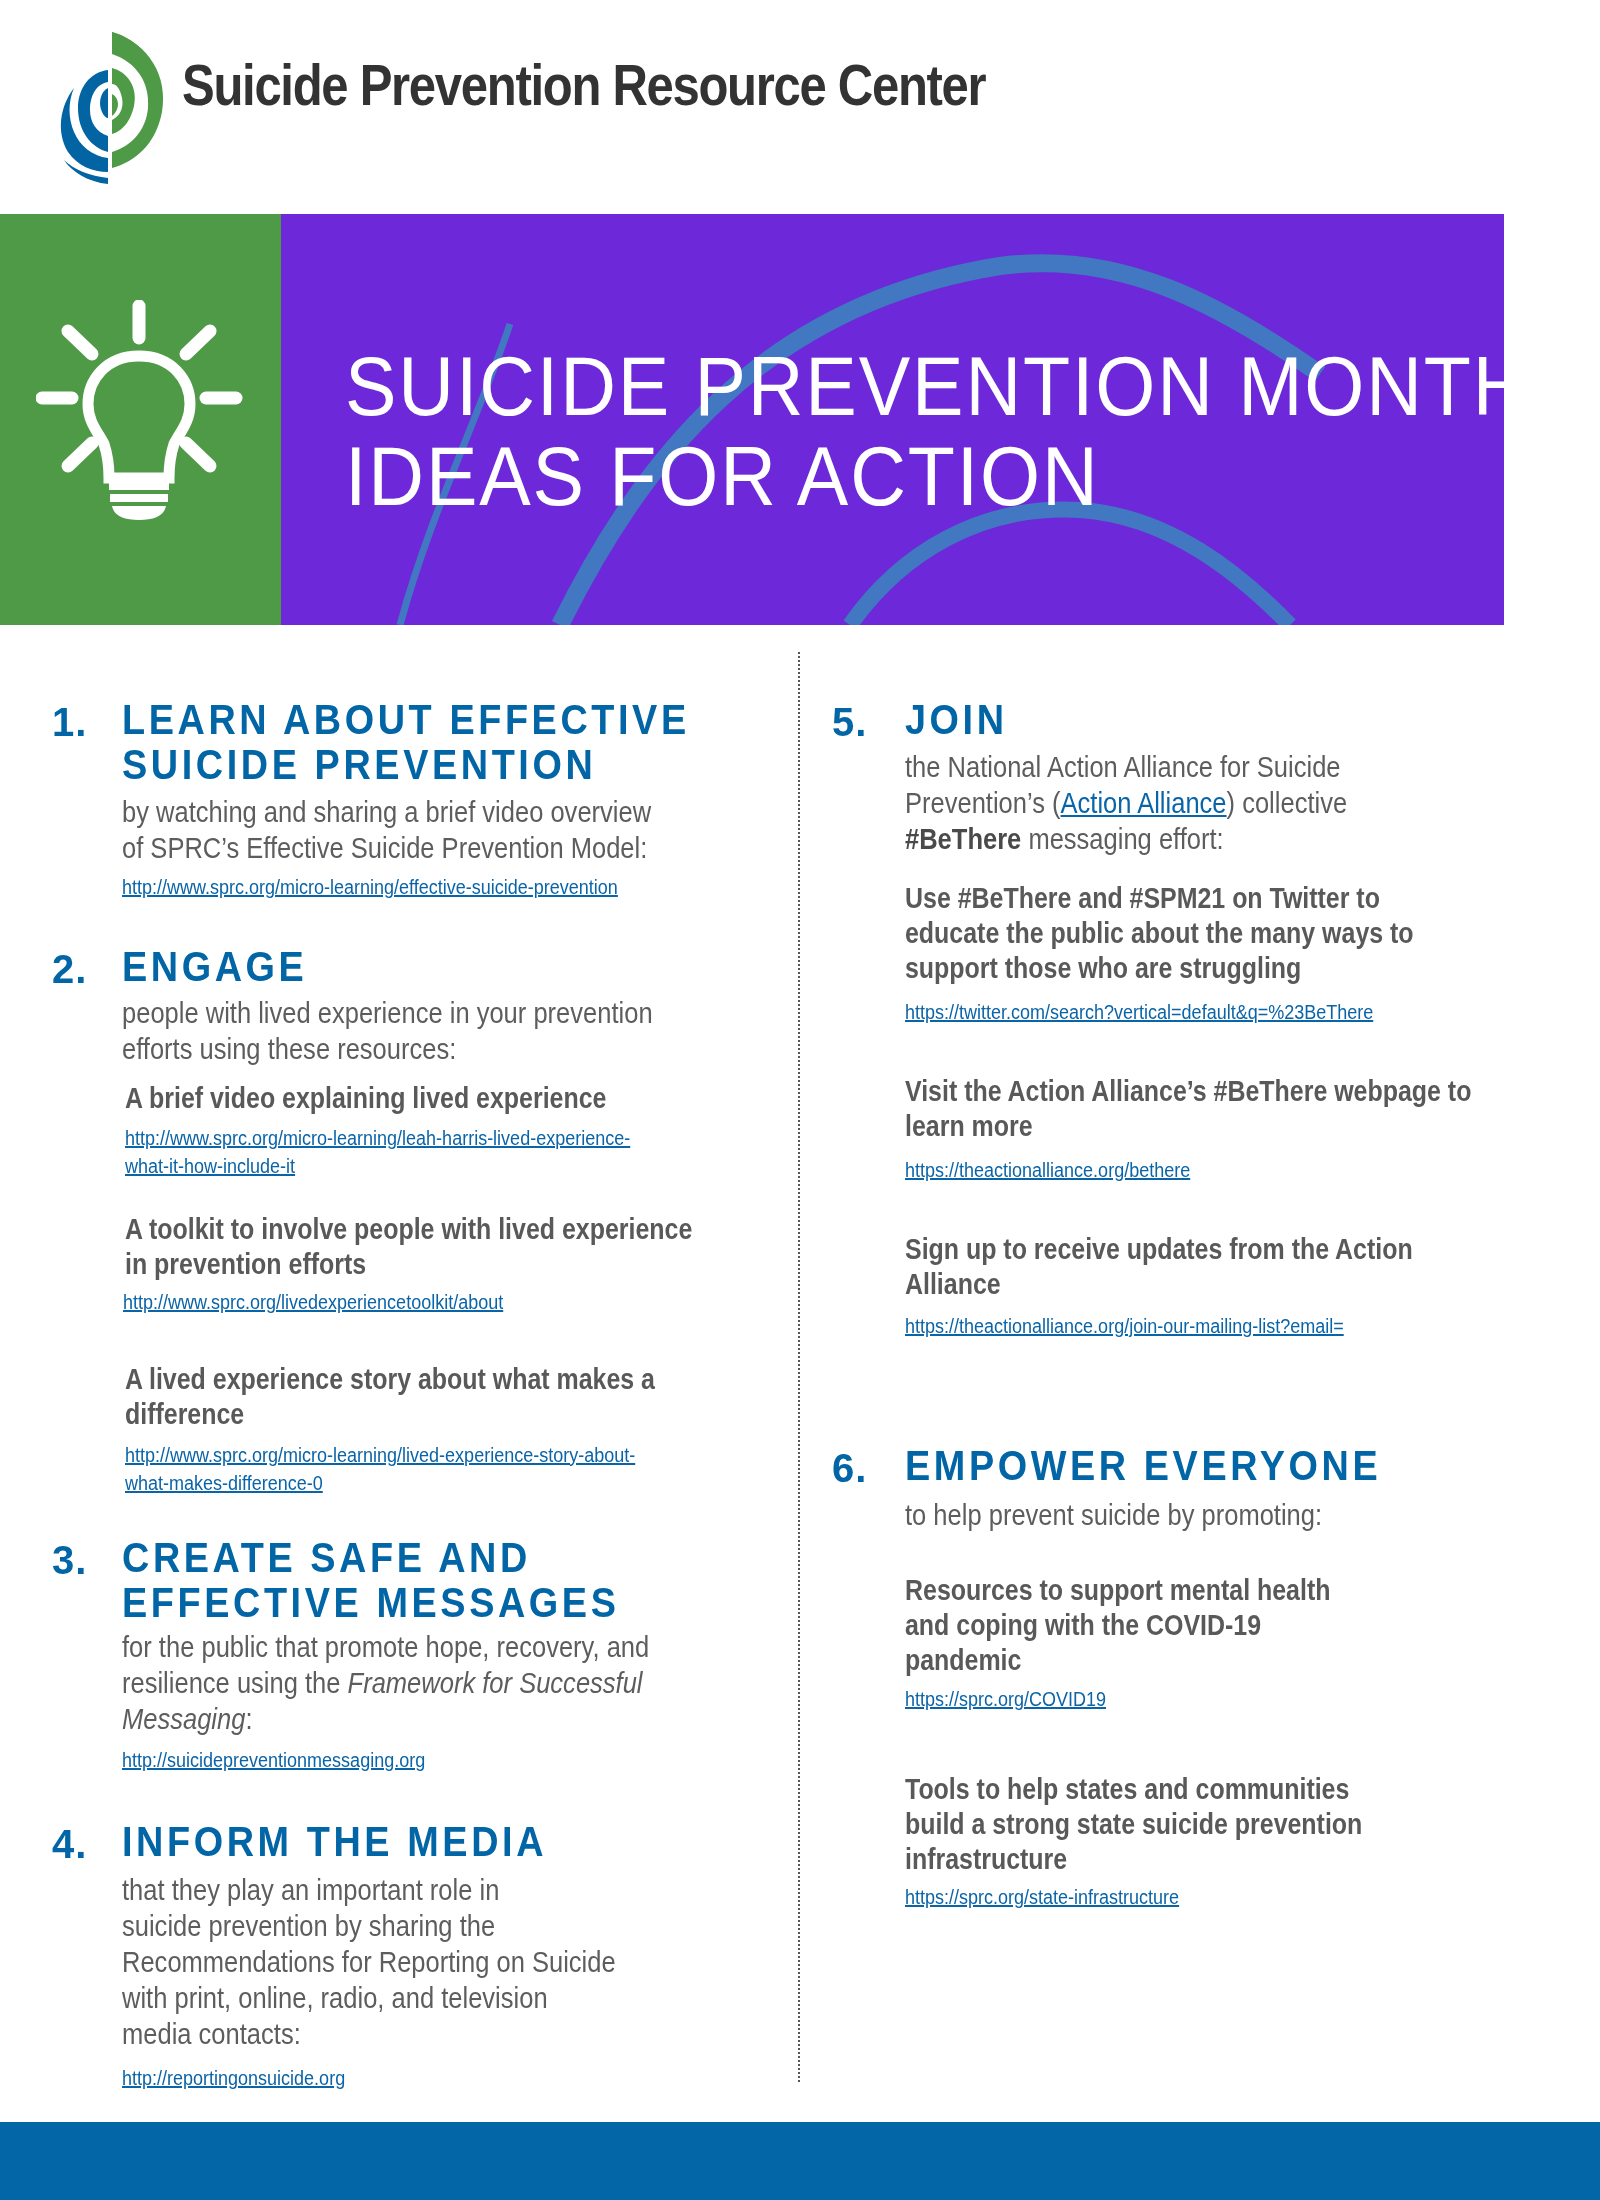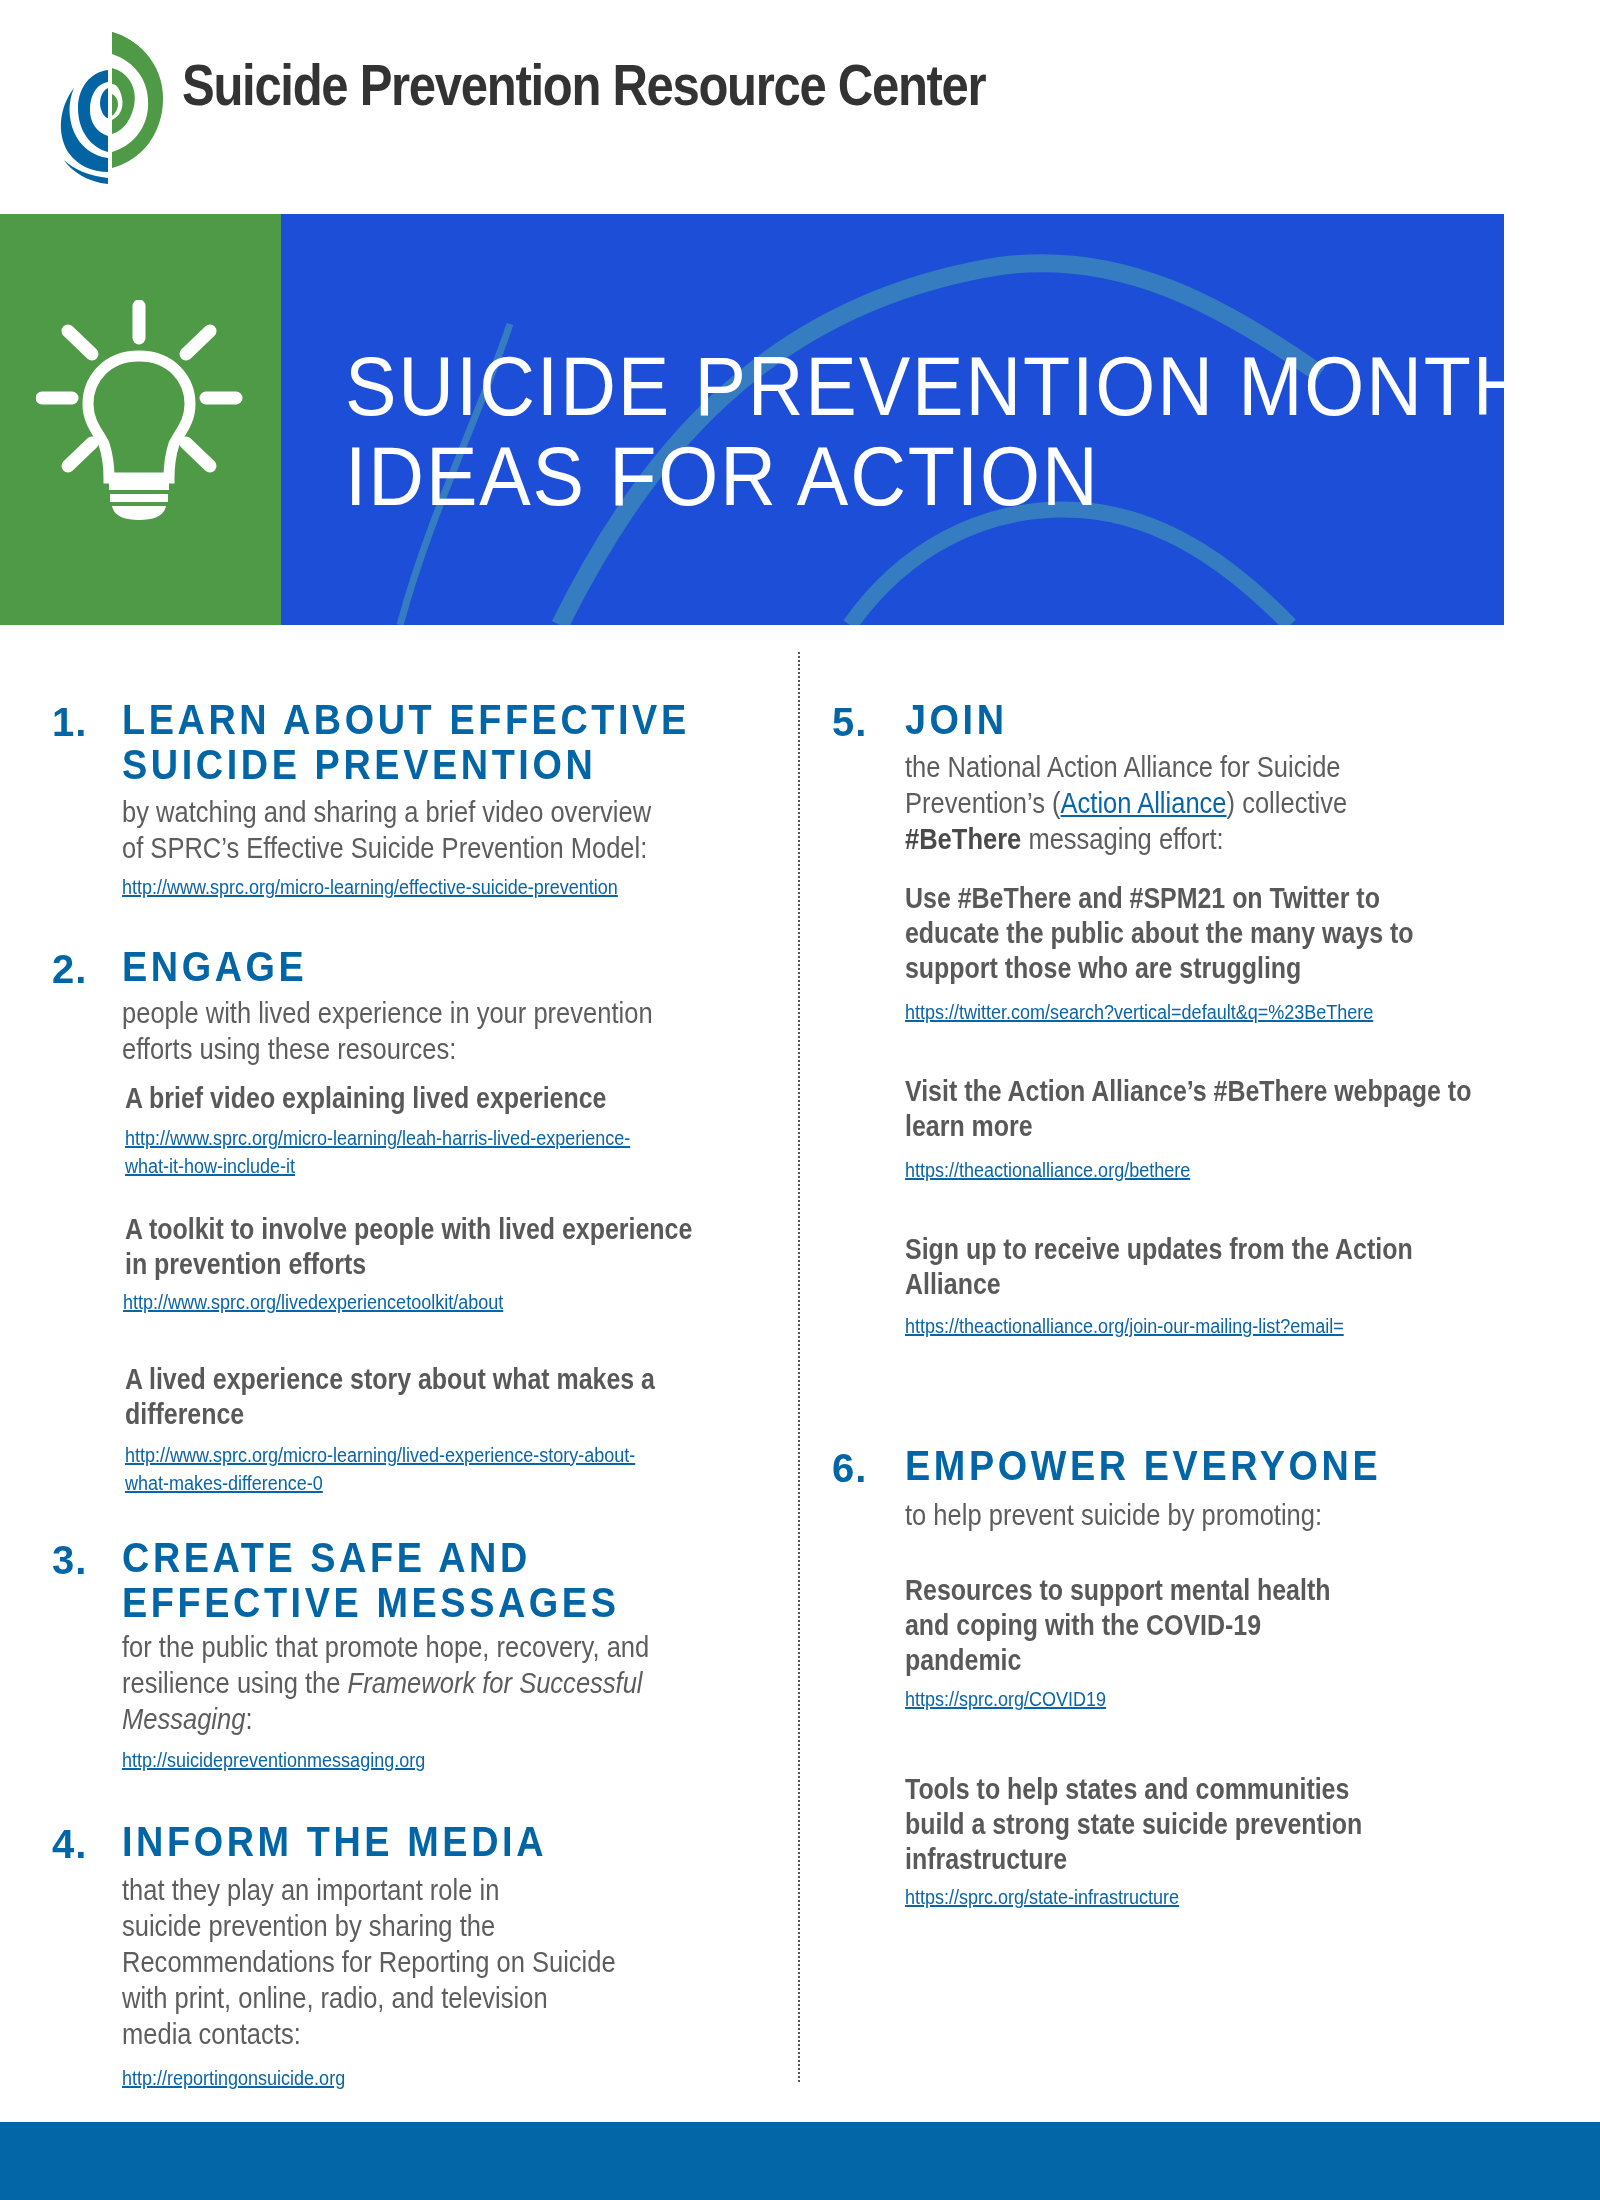--- a/index.html
+++ b/index.html
@@ -1,19 +1,19 @@
 <!DOCTYPE html>
 <html><head>
 <meta charset="utf-8">
 <style>
   html, body { margin:0; padding:0; }
   body { width:1600px; height:2200px; position:relative; background:#ffffff; overflow:hidden; font-family:"Liberation Sans", sans-serif; }
   .abs { position:absolute; }
   .logo-title { left:182px; top:52px; font-family:"Liberation Sans", sans-serif; font-weight:bold; font-size:57px; color:#333333; letter-spacing:-1.5px; transform:scaleX(0.86); transform-origin:left top; white-space:nowrap; }
-  .band { left:0; top:214px; width:1504px; height:411px; background:#1d4ed8; overflow:hidden; }
+  .band { left:0; top:214px; width:1504px; height:411px; background:#6d28d9; overflow:hidden; }
   .band-green { position:absolute; left:0; top:0; width:281px; height:411px; background:#4f9a47; }
   .hero-title { position:absolute; left:345px; top:128px; color:#ffffff; font-size:83px; line-height:90px; letter-spacing:2px; font-family:"Liberation Sans", sans-serif; white-space:nowrap; transform:scaleX(0.93); transform-origin:left top; }
   .num { color:#0265a6; font-weight:bold; font-size:40px; letter-spacing:1px; }
   .heading { color:#0265a6; font-weight:bold; font-size:42px; line-height:45px; letter-spacing:4px; white-space:nowrap; transform:scaleX(0.9); transform-origin:left top; }
   .body-text { color:#5d5d5d; font-size:29px; line-height:36px; white-space:nowrap; transform:scaleX(0.88); transform-origin:left top; }
   .sub { color:#595959; font-size:29px; line-height:35px; font-weight:bold; white-space:nowrap; transform:scaleX(0.86); transform-origin:left top; }
   .link { color:#0a64a8; font-size:20px; line-height:28px; text-decoration:underline; white-space:nowrap; transform:scaleX(0.9); transform-origin:left top; }
   .bold-inline { font-weight:bold; color:#4a4a4a; }
   .divider { left:798px; top:652px; width:0; height:1430px; border-left:2px dotted #555555; }
   .footer { left:0; top:2122px; width:1600px; height:78px; background:#0366a6; }

